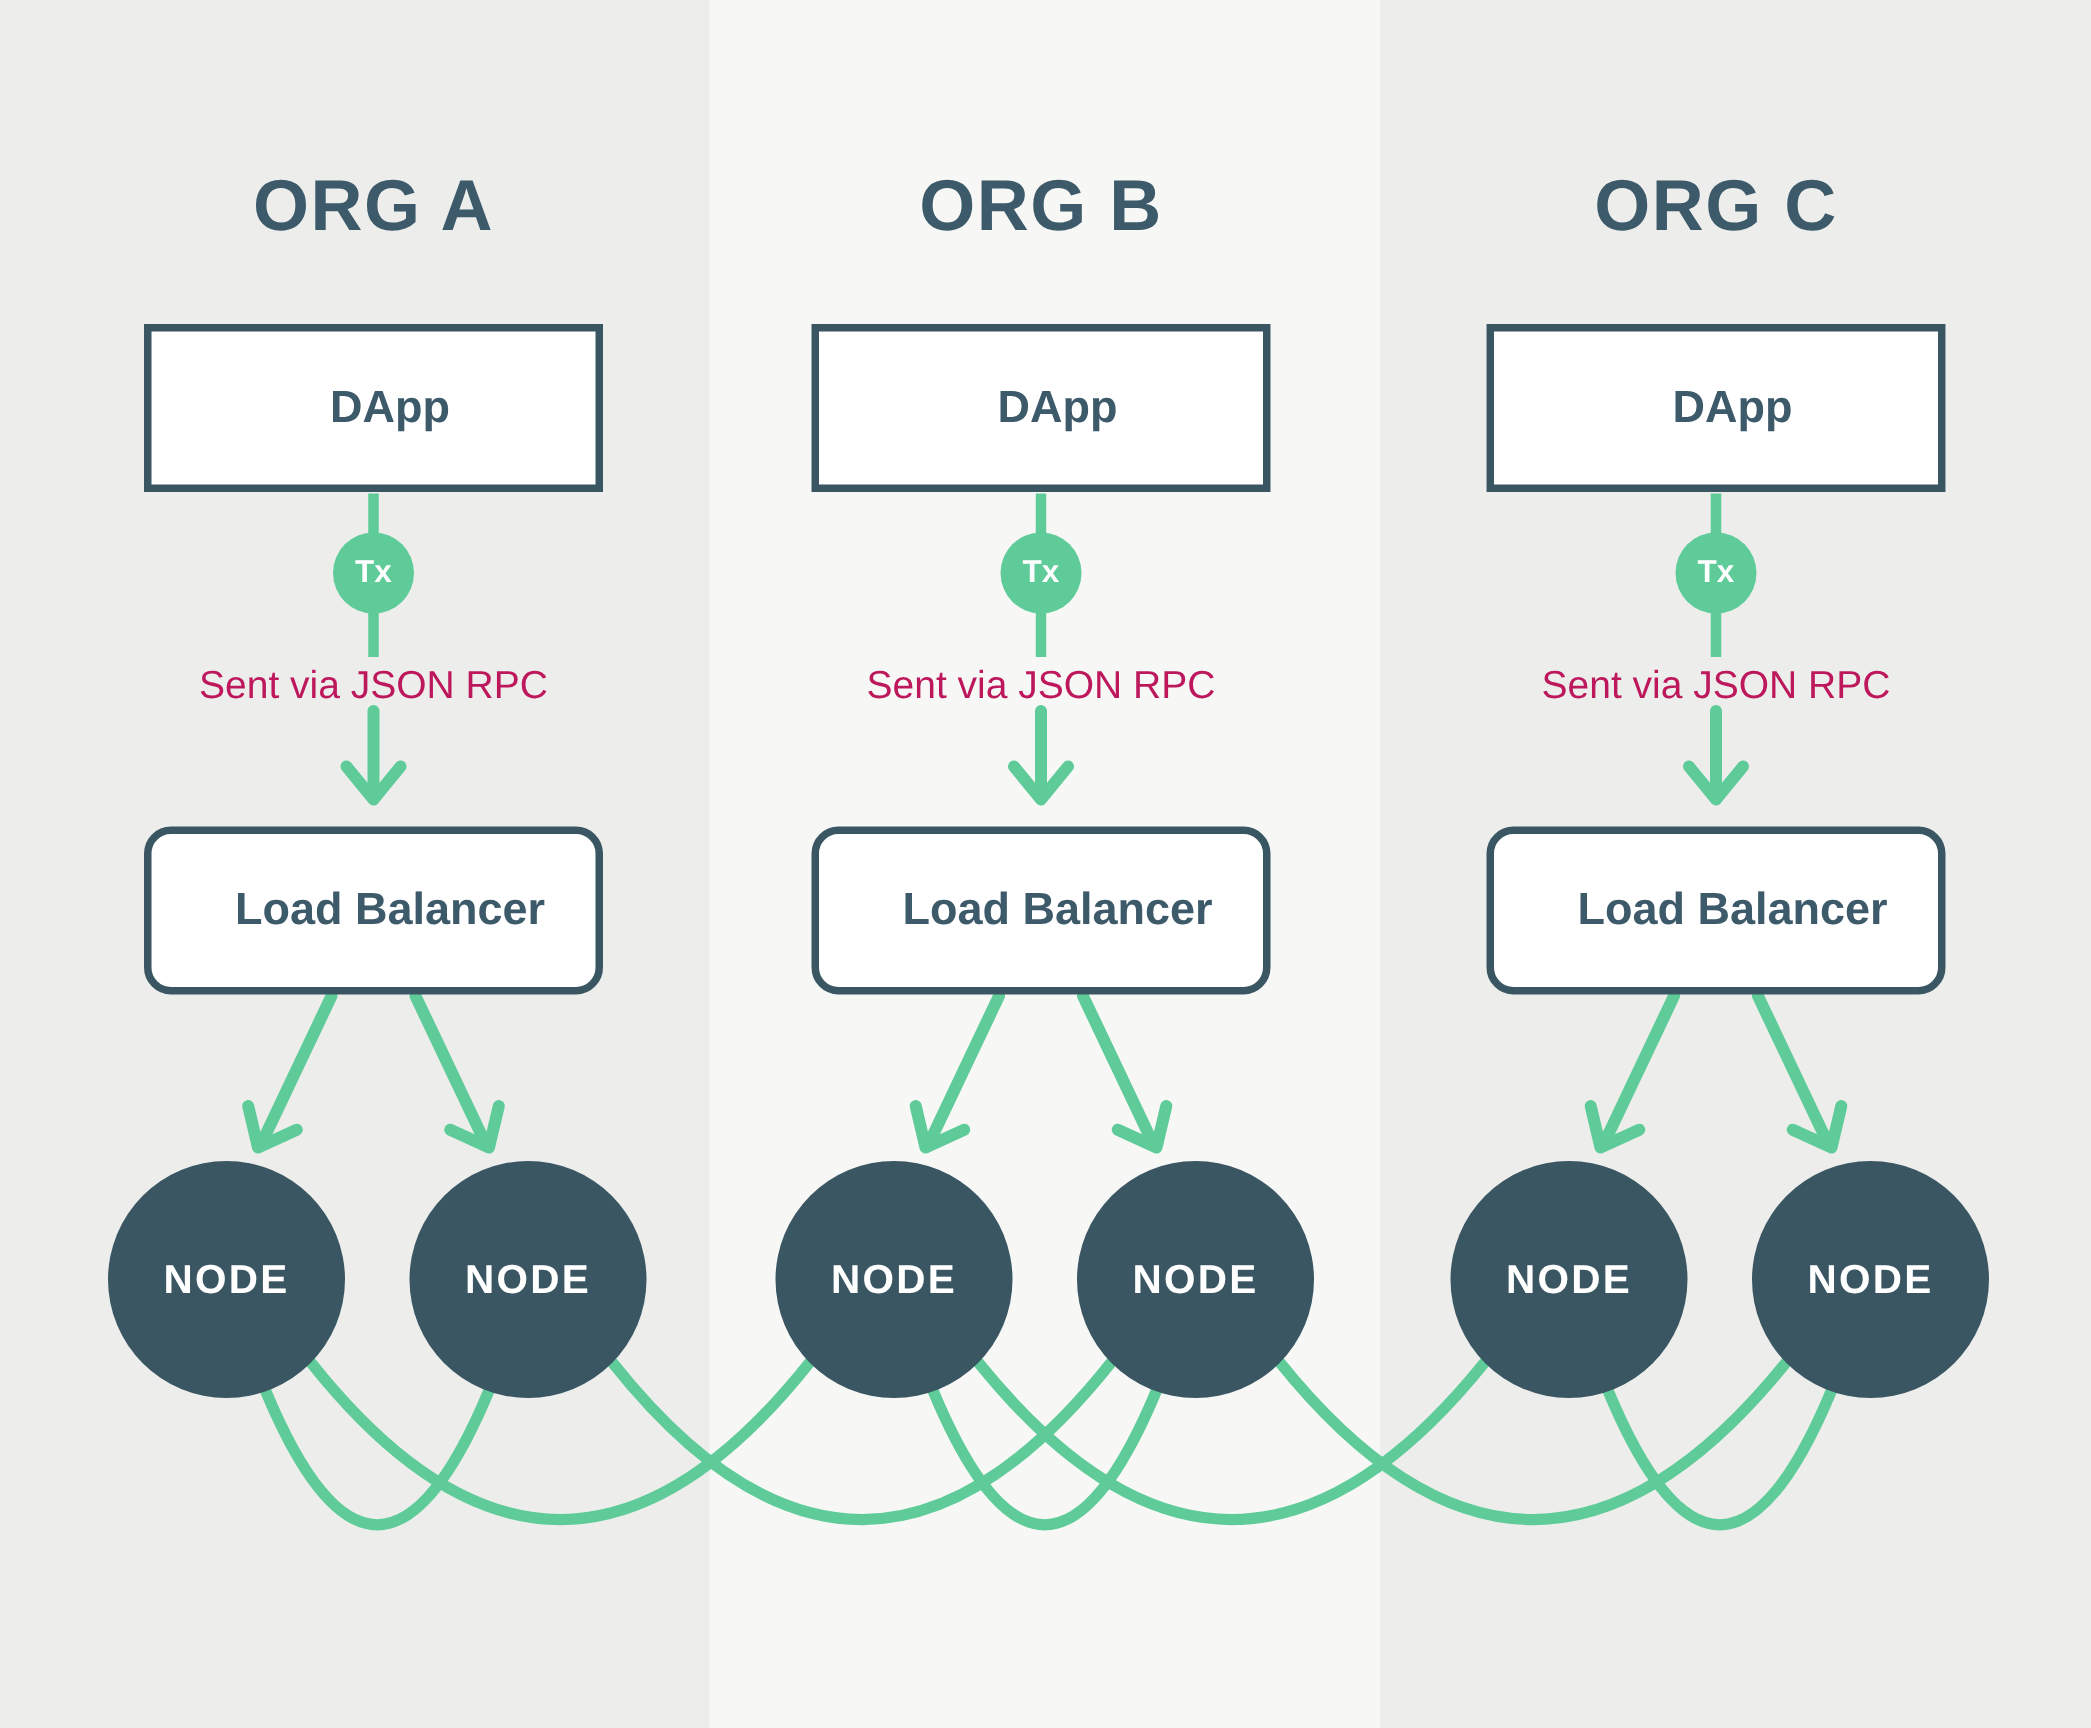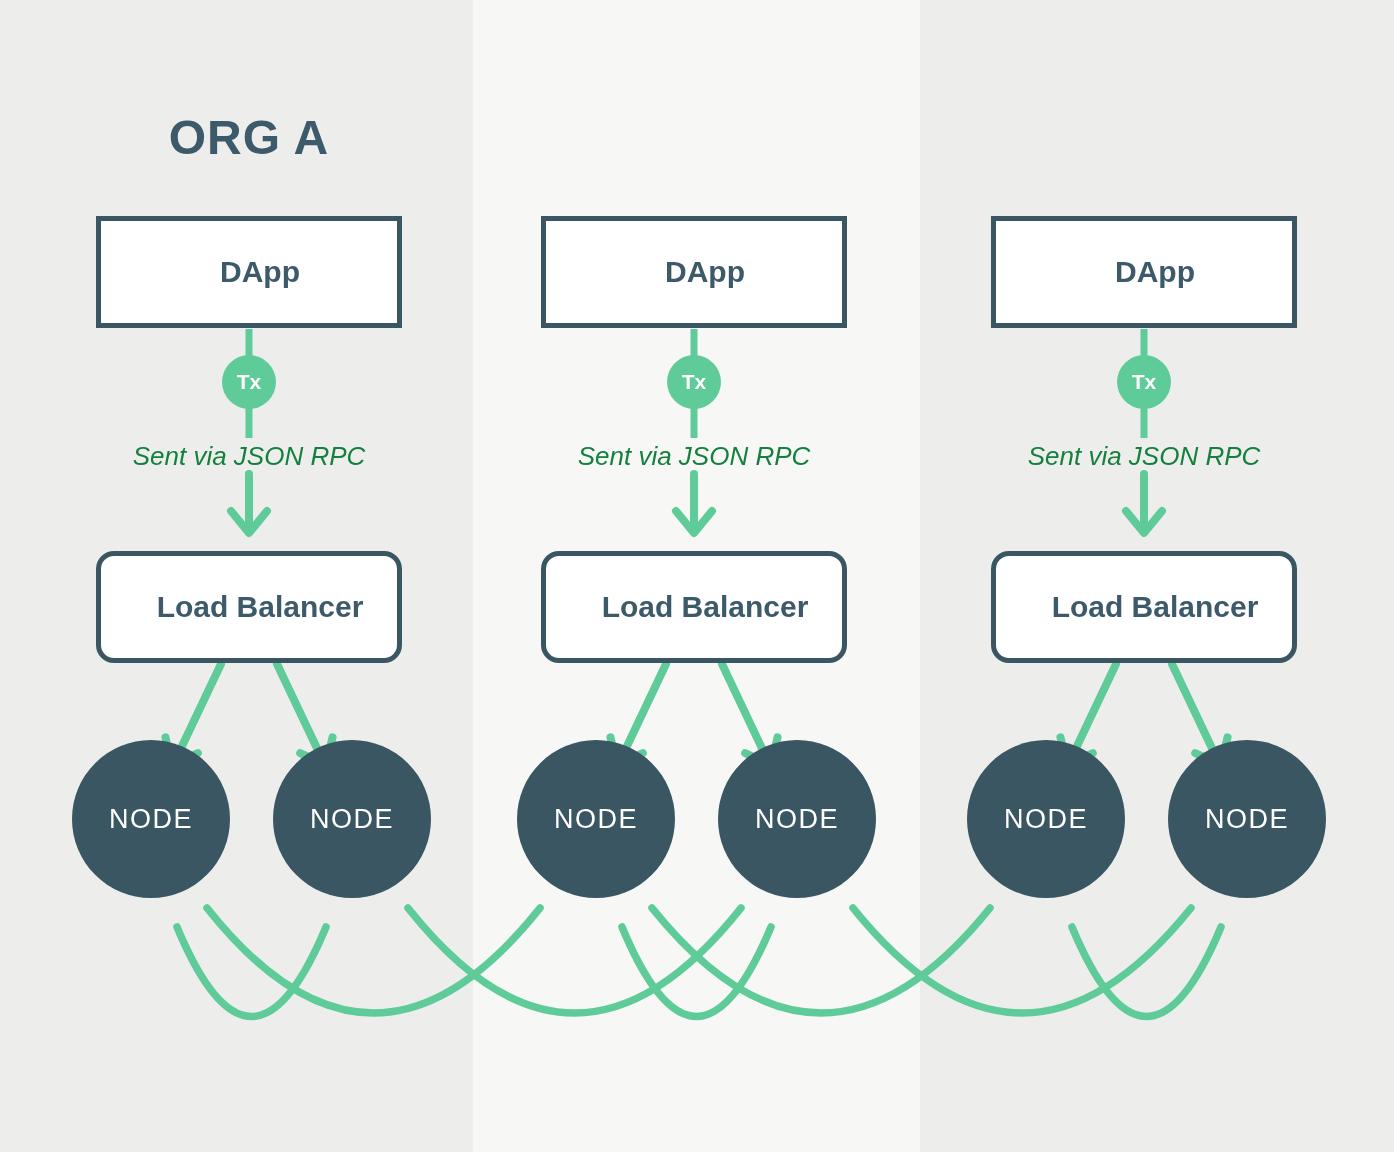--- a/index.html
+++ b/index.html
@@ -40,26 +40,26 @@
   .box.lb   { top: 551px; border-radius: 18px; }
 
   .tx-badge {
     position: absolute; left: calc(var(--cx) - 27px); top: 355px;
     width: 54px; height: 54px; border-radius: 50%; background: #5ecb99;
     display: flex; align-items: center; justify-content: center;
     color: #ffffff; font-size: 21px; font-weight: bold;
   }
   .rpc-caption {
     position: absolute; left: calc(var(--cx) - 160px); top: 441px; width: 320px;
-    text-align: center; font-size: 26px; color: #15803d; font-style: italic;
+    text-align: center; font-size: 26px; color: #be185d;
   }
   .node {
-    position: absolute; top: 740px; width: 158px; height: 158px; border-radius: 50%;
+    position: absolute; top: 774px; width: 158px; height: 158px; border-radius: 50%;
     background: #3a5663; display: flex; align-items: center; justify-content: center;
-    color: #ffffff; font-size: 27px; font-weight: normal; letter-spacing: 1.5px;
+    color: #ffffff; font-size: 27px; font-weight: bold; letter-spacing: 1.5px;
   }
   .node-left  { left: calc(var(--cx) - 177px); }
   .node-right { left: calc(var(--cx) + 24px); }
 </style>
 </head>
 <body>
 
 <div class="canvas">
 
   <div class="col col-a"></div>
@@ -109,33 +109,35 @@
     <div class="tx-badge">Tx</div>
     <div class="rpc-caption">Sent via JSON RPC</div>
     <div class="box lb">
       <span>Load Balancer</span>
     </div>
     <div class="node node-left">NODE</div>
     <div class="node node-right">NODE</div>
   </section>
 
   <section class="org" style="--cx:694px">
+    <h2 class="org-title">ORG B</h2>
     <div class="box dapp">
       <span>DApp</span>
     </div>
     <div class="tx-badge">Tx</div>
     <div class="rpc-caption">Sent via JSON RPC</div>
     <div class="box lb">
       <span>Load Balancer</span>
     </div>
     <div class="node node-left">NODE</div>
     <div class="node node-right">NODE</div>
   </section>
 
   <section class="org" style="--cx:1144px">
+    <h2 class="org-title">ORG C</h2>
     <div class="box dapp">
       <span>DApp</span>
     </div>
     <div class="tx-badge">Tx</div>
     <div class="rpc-caption">Sent via JSON RPC</div>
     <div class="box lb">
       <span>Load Balancer</span>
     </div>
     <div class="node node-left">NODE</div>
     <div class="node node-right">NODE</div>

